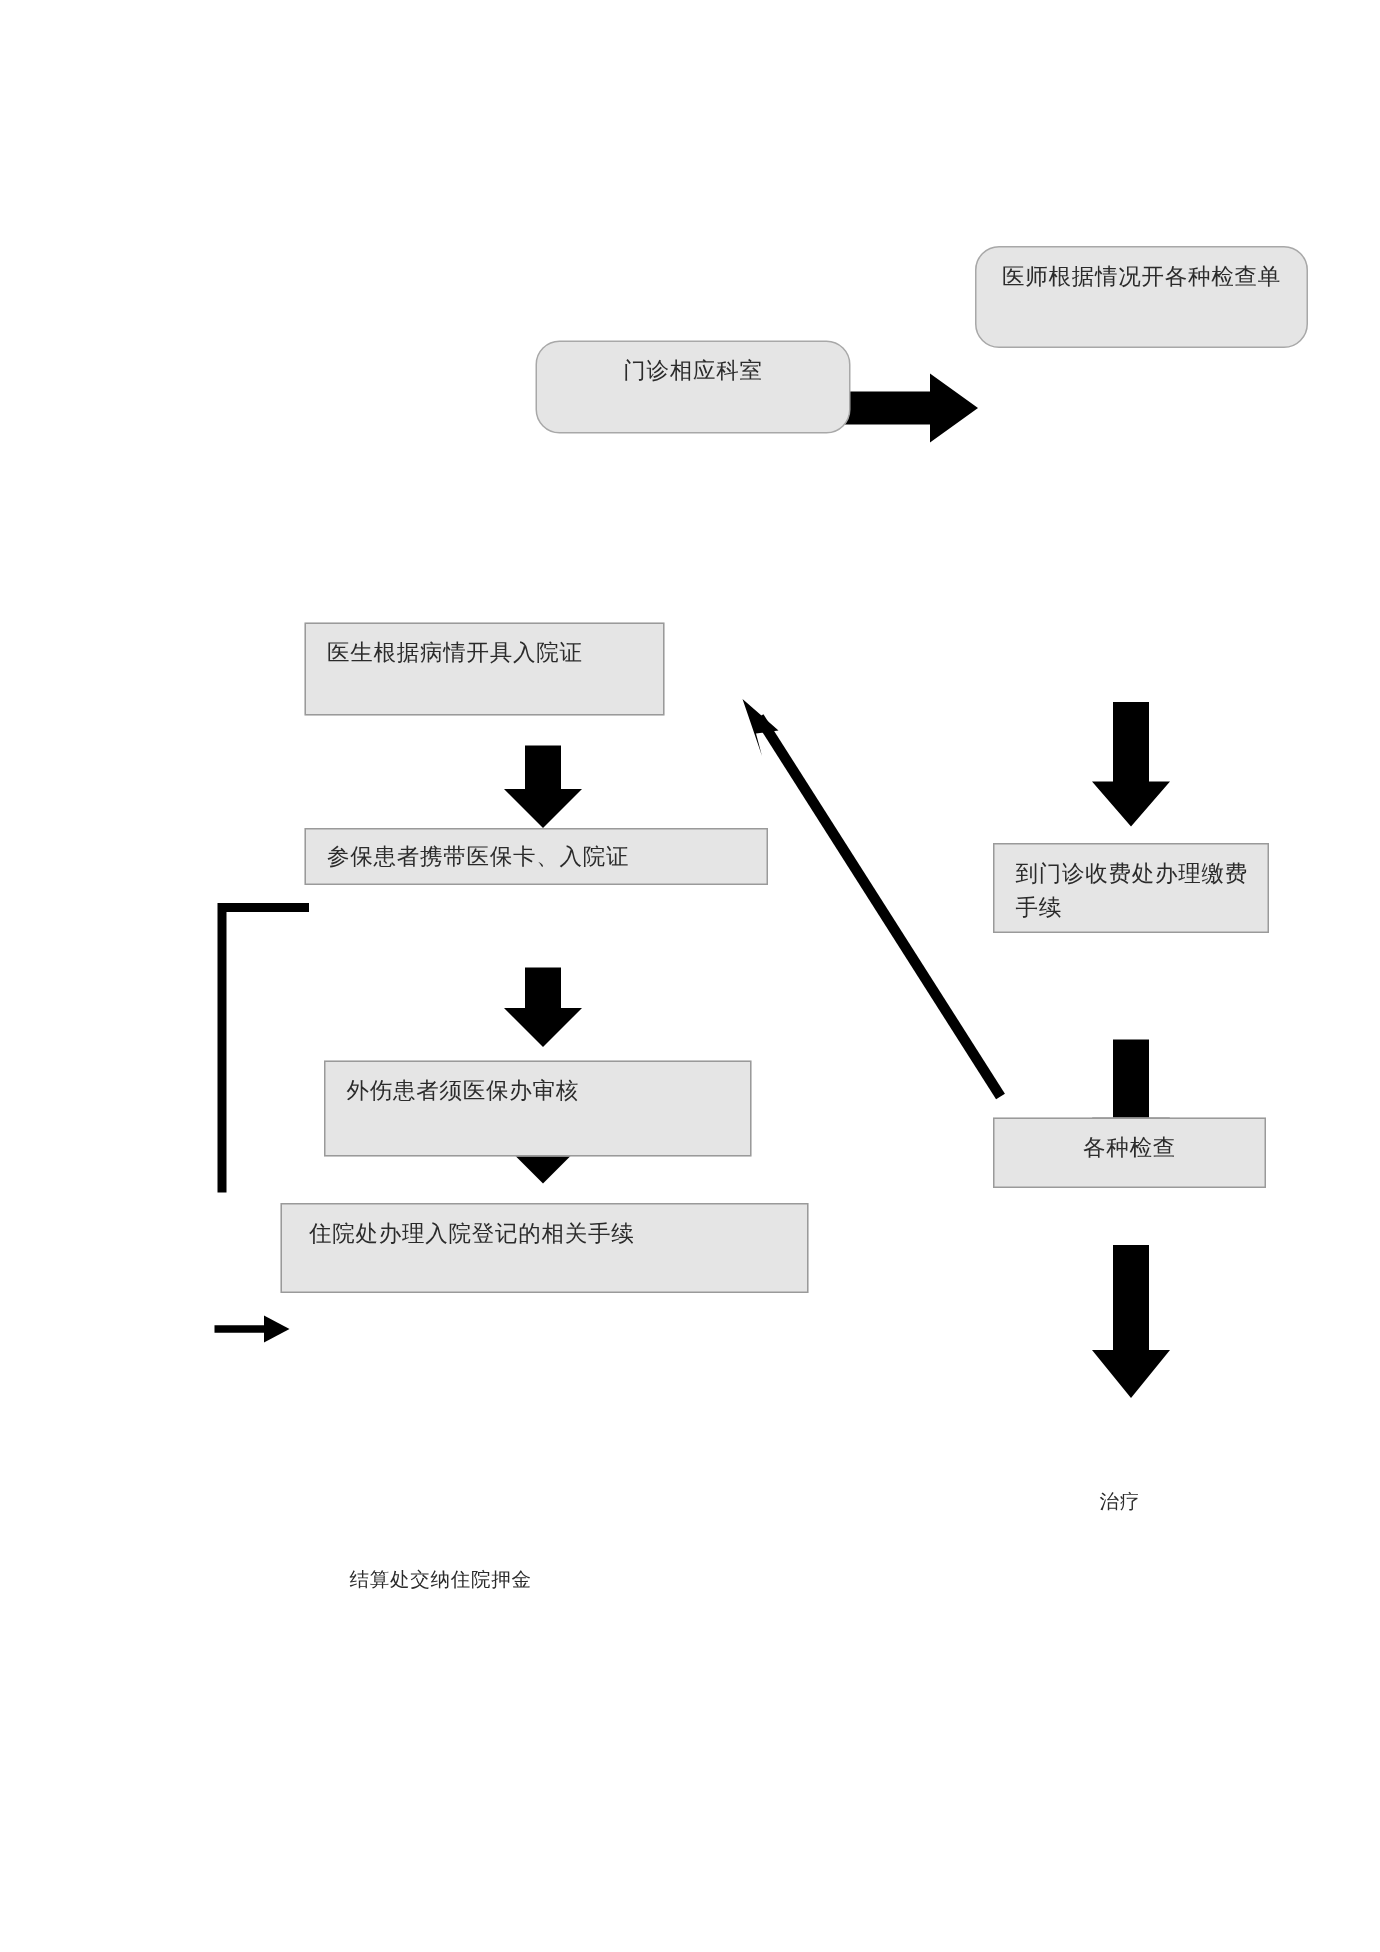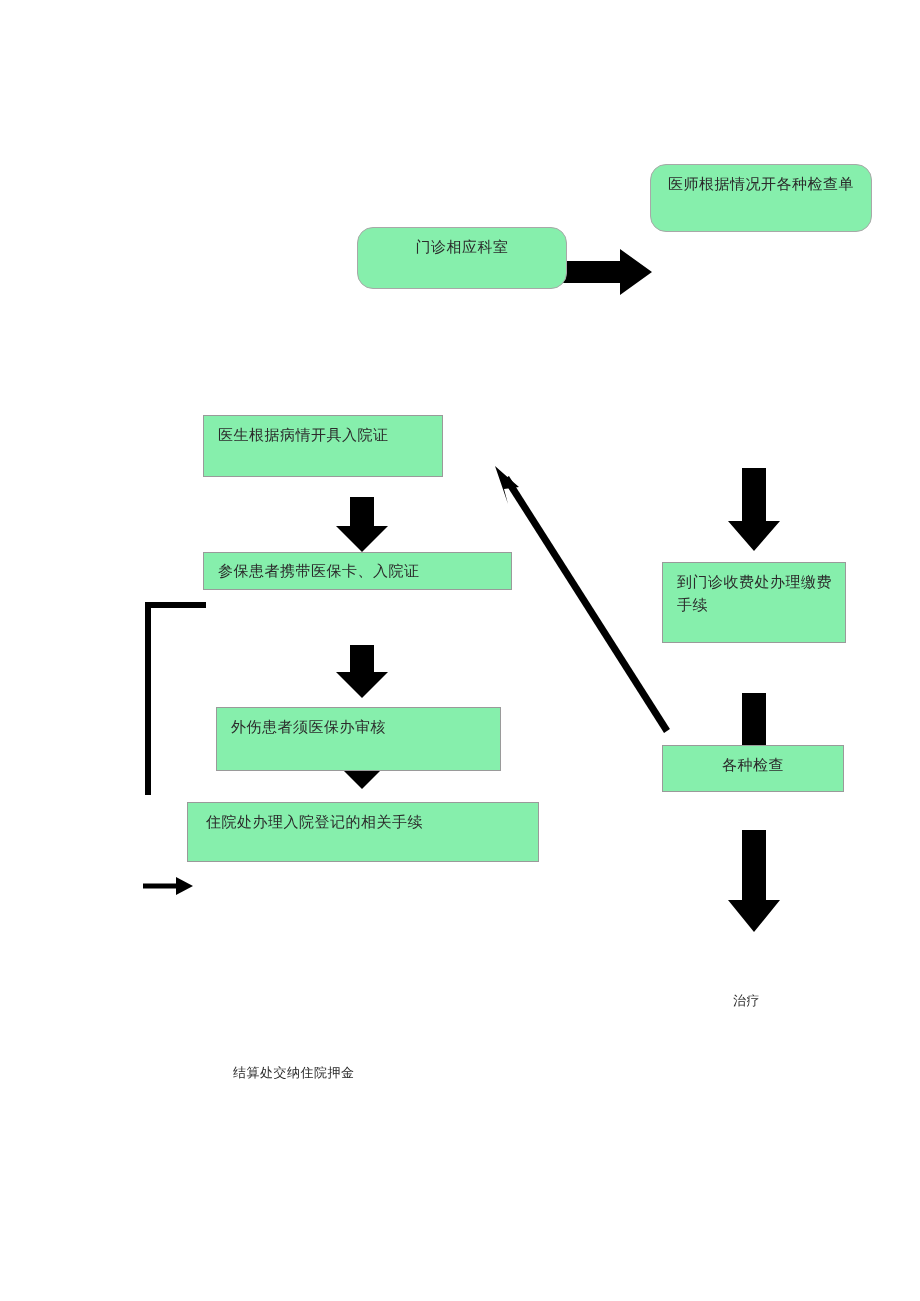--- a/index.html
+++ b/index.html
@@ -15,21 +15,21 @@
     position: relative;
     width: 920px;
     height: 1301px;
     background: #ffffff;
     overflow: hidden;
   }
   .node {
     position: absolute;
     box-sizing: border-box;
     border: 1px solid #9a9a9a;
-    background: #86efac;
+    background: #e5e5e5;
     color: #2b2b2b;
     font-size: 15px;
     line-height: 1.55;
     letter-spacing: 0.5px;
   }
   .node .label {
     position: absolute;
     left: 14px;
     top: 8px;
     right: 10px;
@@ -104,21 +104,21 @@
 
   <div class="node rounded" style="left:357px; top:227px; width:210px; height:62px;padding-left:16px;">
     <span class="label">门诊相应科室</span>
   </div>
 
   <div class="node rounded" style="left:650px; top:164px; width:222px; height:68px;">
     <span class="label">医师根据情况开各种检查单</span>
   </div>
 
 
-  <div class="node" style="left:662px; top:562px; width:184px; height:81px;">
+  <div class="node" style="left:662px; top:562px; width:184px; height:60px;">
     <span class="label">到门诊收费处办理缴费
 手续</span>
   </div>
 
   <div class="node" style="left:662px; top:745px; width:182px; height:47px;">
     <span class="label" style="left:0; right:0; text-align:center;">各种检查</span>
   </div>
 
   <div class="node" style="left:203px; top:415px; width:240px; height:62px;">
     <span class="label">医生根据病情开具入院证</span>
@@ -131,15 +131,15 @@
   <div class="node" style="left:216px; top:707px; width:285px; height:64px;">
     <span class="label">外伤患者须医保办审核</span>
   </div>
 
   <div class="node" style="left:187px; top:802px; width:352px; height:60px;">
     <span class="label" style="left:18px;">住院处办理入院登记的相关手续</span>
   </div>
 
   <div class="bare-text" style="left:733px; top:992px;">治疗</div>
 
-  <div class="bare-text" style="left:233px; top:1044px;margin-top:20px;">结算处交纳住院押金</div>
+  <div class="bare-text" style="left:233px; top:1044px;">结算处交纳住院押金</div>
 
 </div>
 
 </body></html>

